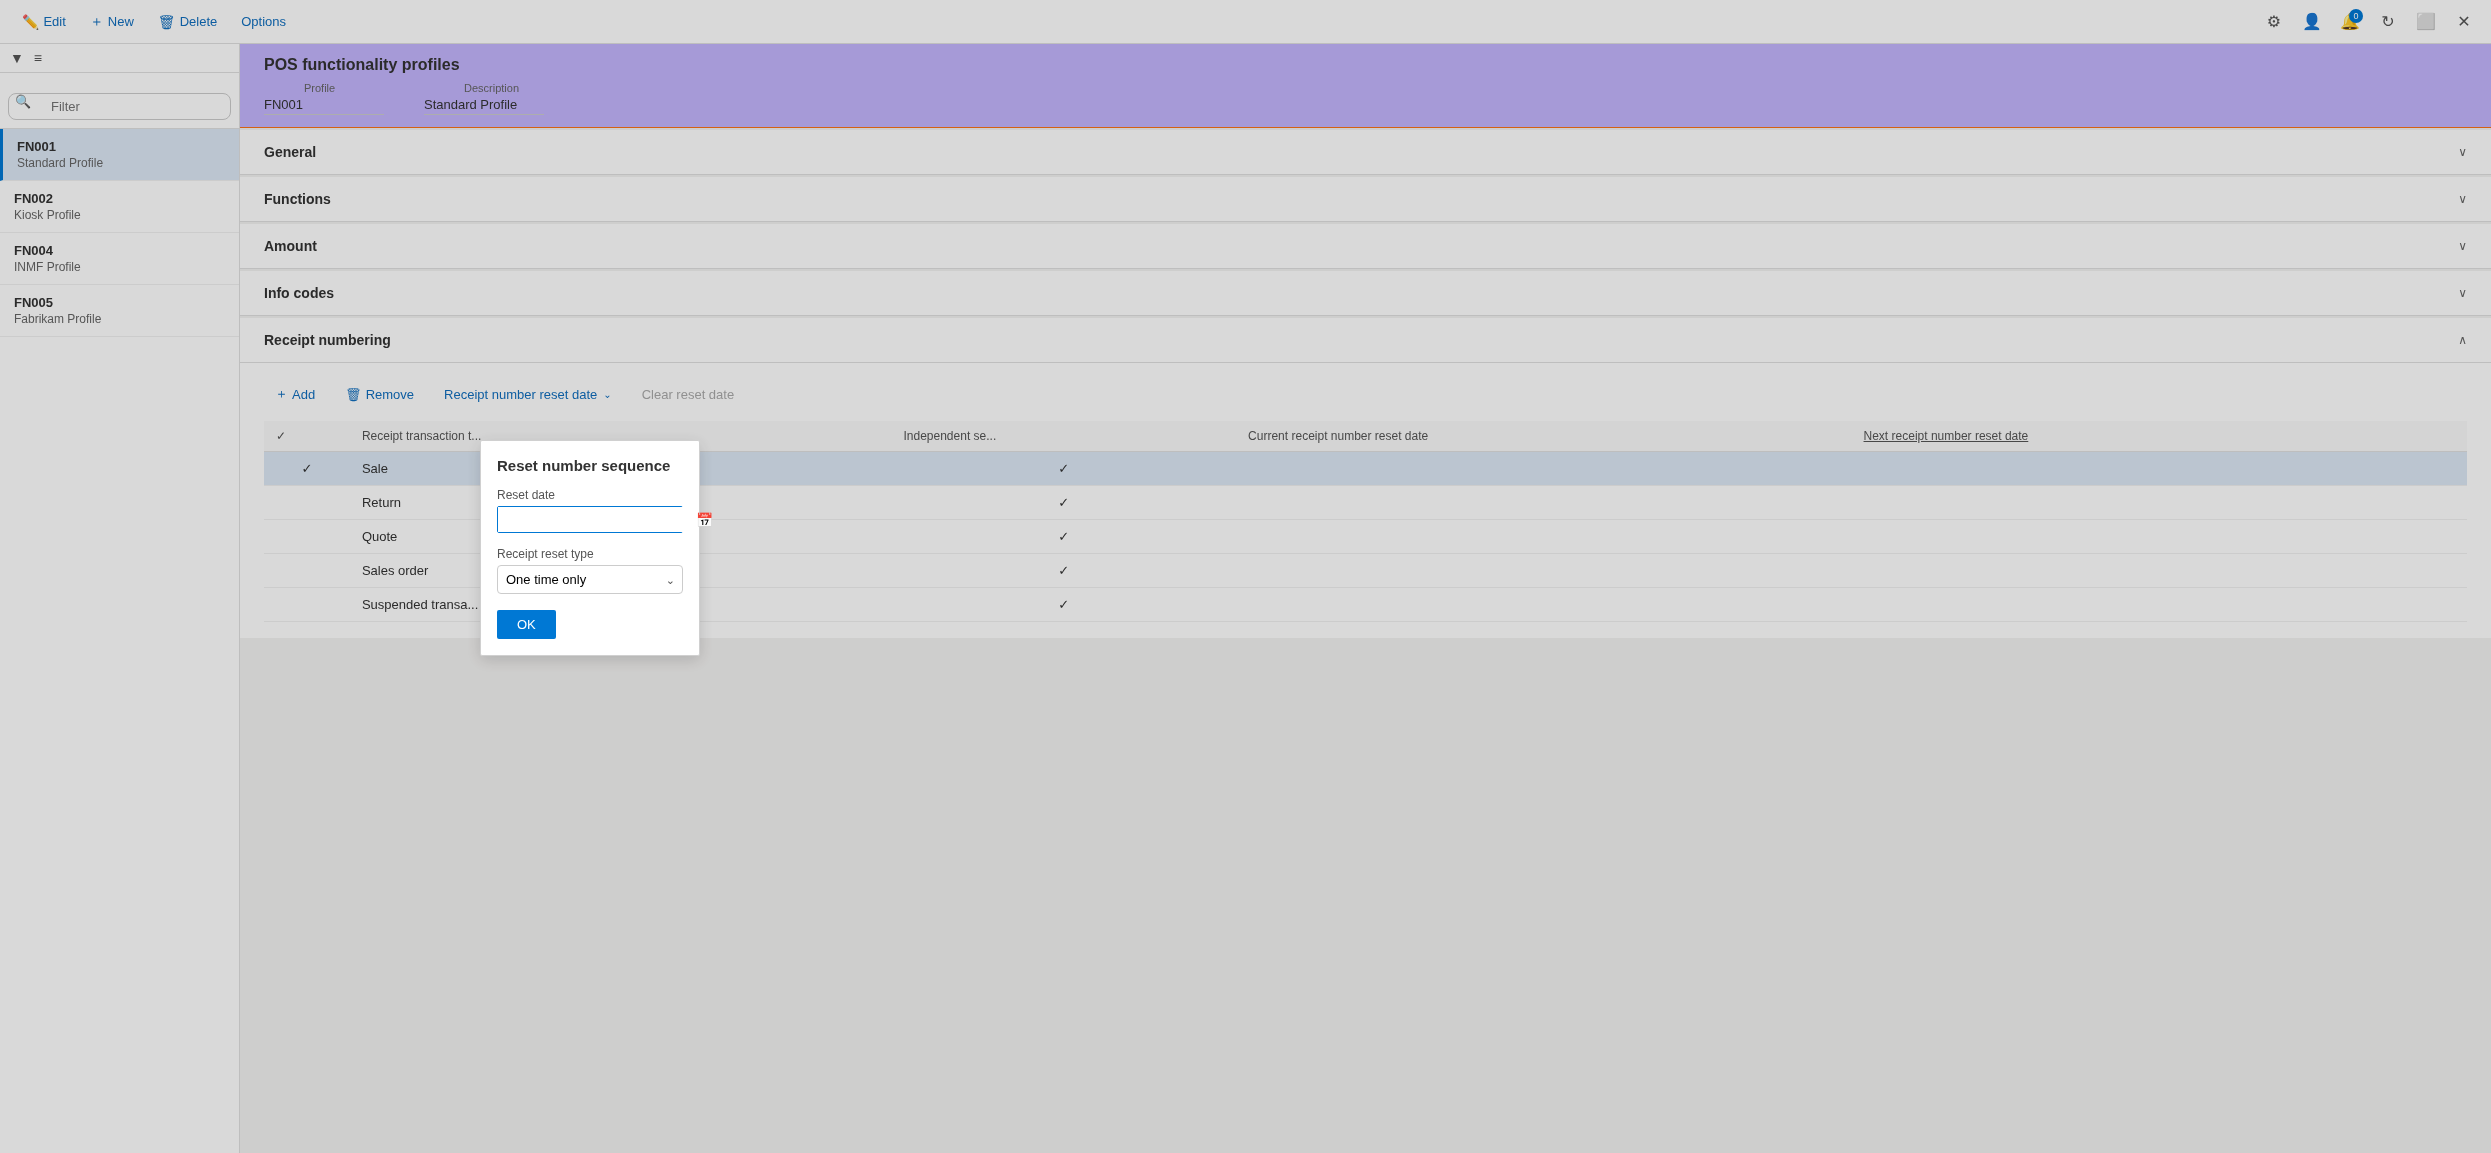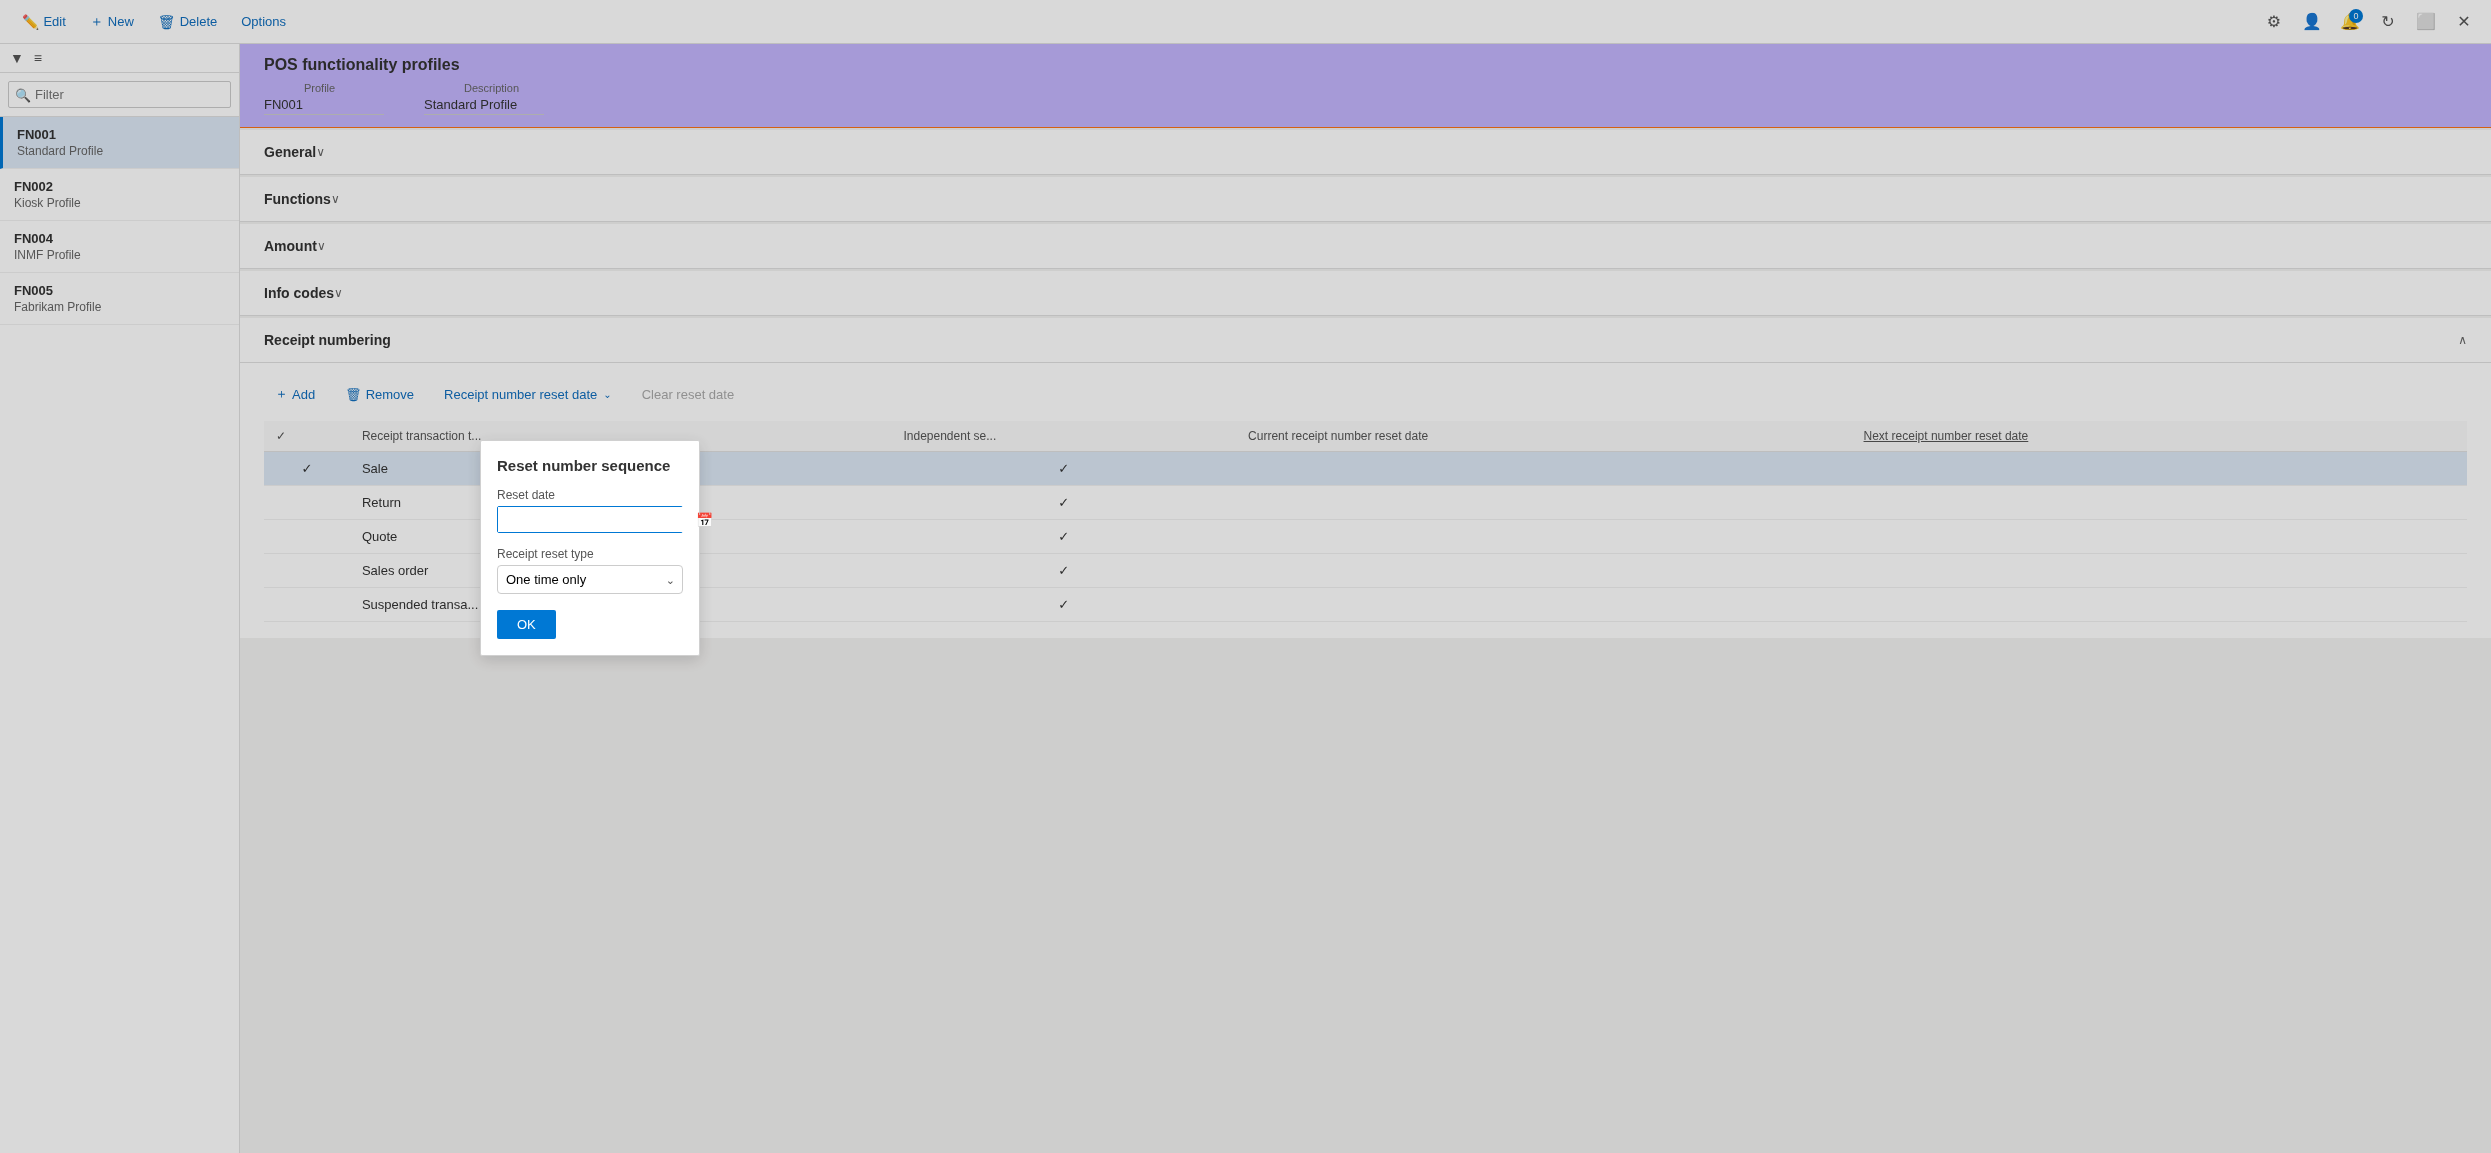--- a/index.html
+++ b/index.html
@@ -77,25 +77,26 @@
       display: flex;
       flex-direction: column;
       flex-shrink: 0;
     }
     .sidebar-filter {
       padding: 8px;
       border-bottom: 1px solid #e0e0e0;
     }
     .sidebar-filter input {
       width: 100%;
-      padding: 5px 8px 5px 26px;
+      padding: 5px 8px 5px 42px;
       border: 1px solid #ccc;
-      border-radius: 2px;
-      font-size: 13px;
-      background: #fff;
+      border-radius: 8px;
+      font-size: 13px;
+      background: #fff;
+      margin-top: 12px;
     }
     .filter-wrapper {
       position: relative;
     }
     .filter-icon {
       position: absolute;
       left: 7px;
       top: 50%;
       transform: translateY(-50%);
       color: #888;
@@ -181,20 +182,21 @@
     }
 
     
     .section {
       background: #fff;
       margin-bottom: 2px;
     }
     .section-header {
       display: flex;
       align-items: center;
+      justify-content: space-between;
       padding: 14px 24px;
       cursor: pointer;
       border-bottom: 1px solid #e0e0e0;
     }
     .section-title {
       font-size: 14px;
       font-weight: 600;
       color: #333;
     }
     .section-chevron { color: #666; font-size: 12px; }

